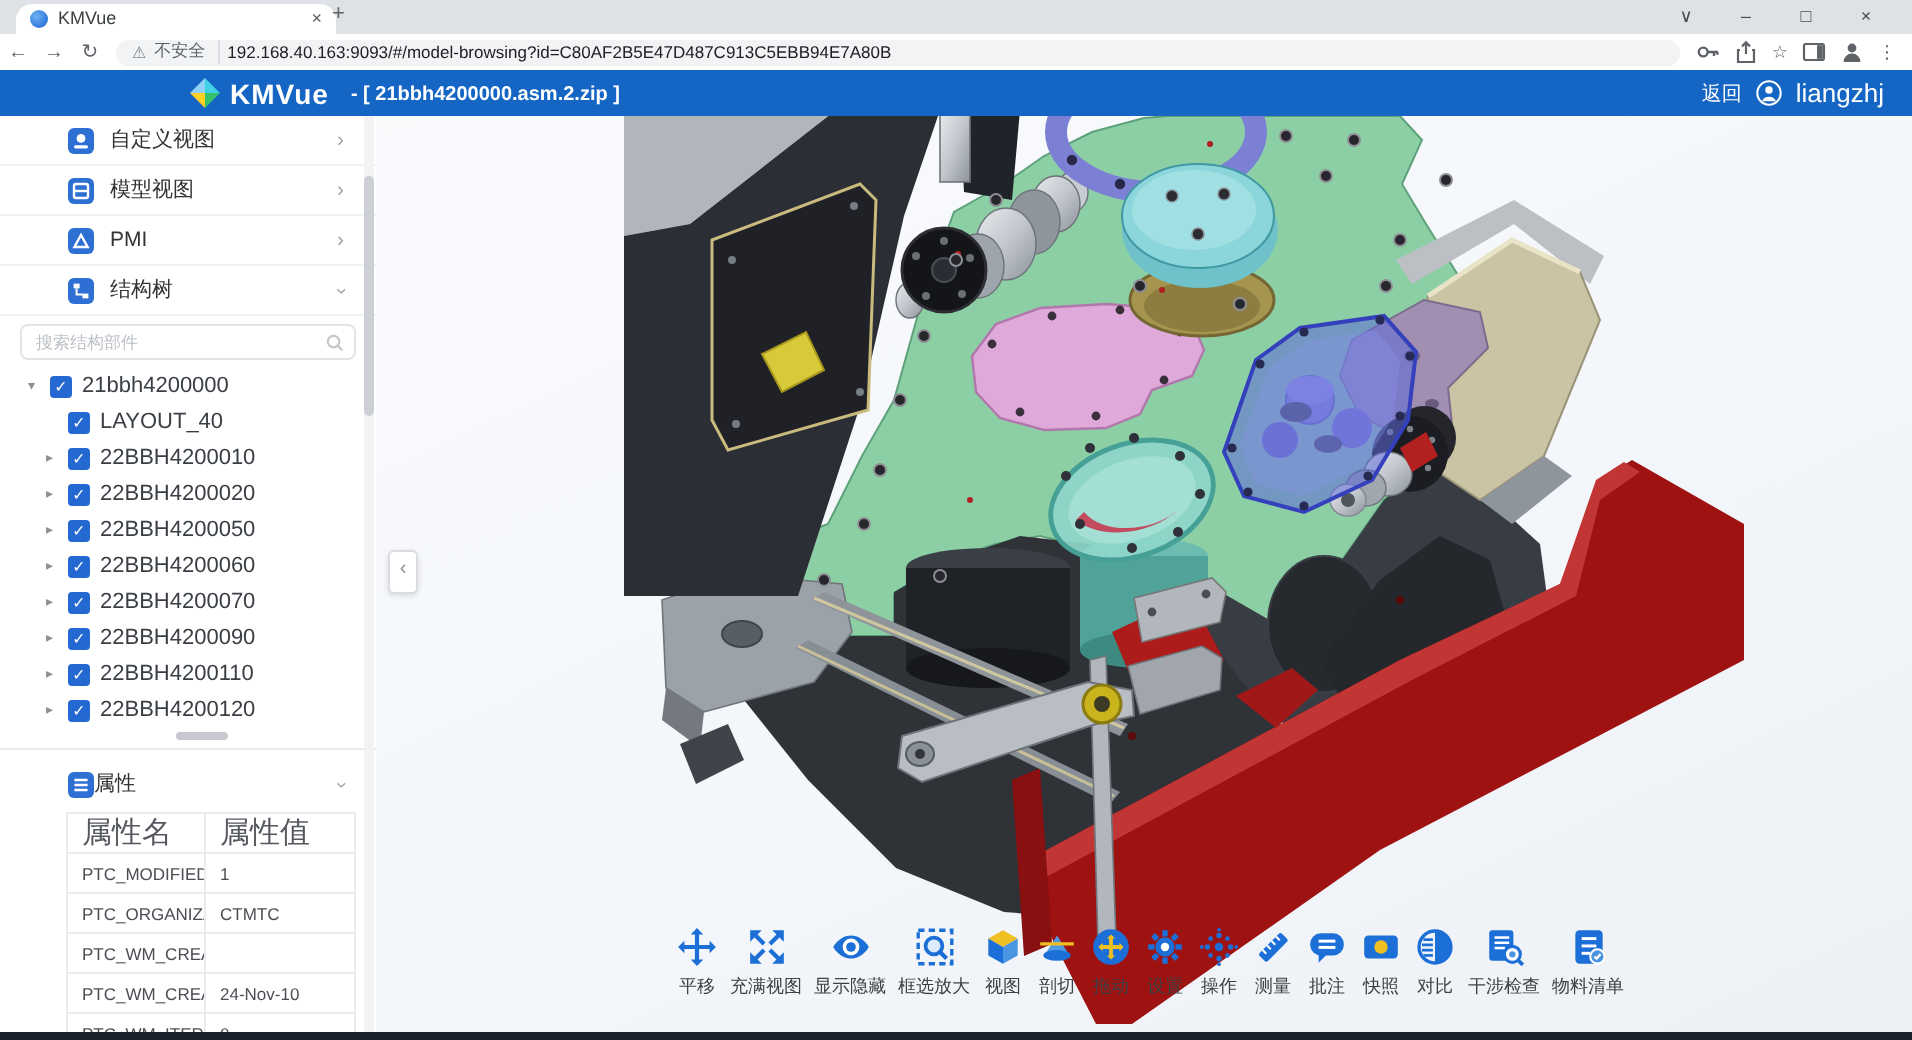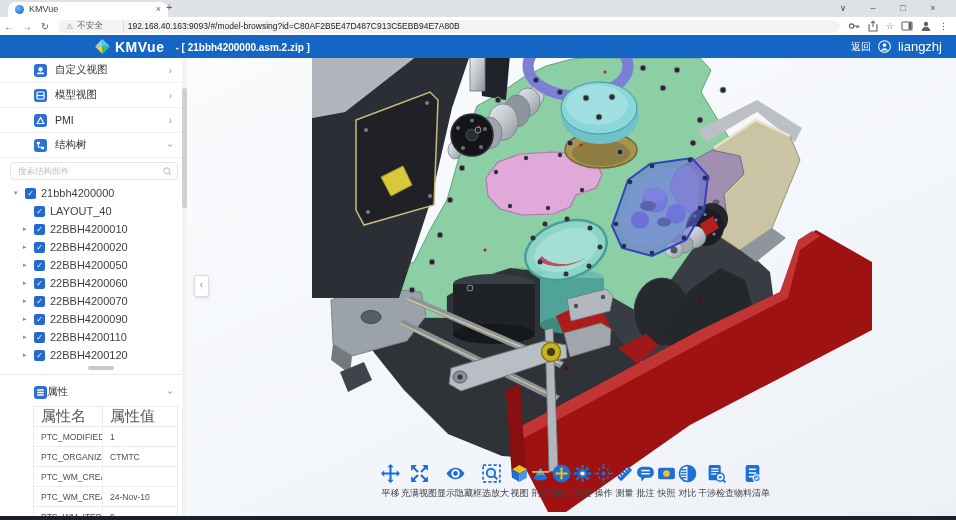--- a/index.html
+++ b/index.html
@@ -18,21 +18,21 @@
   .tab-close{font-size:9px;color:#5f6368;line-height:15px;}
   .newtab{position:absolute;left:166px;top:1px;font-size:11px;color:#5f6368;}
   .wincontrols{position:absolute;right:8px;top:0;height:17px;display:flex;align-items:center;gap:0;}
   .wincontrols span{width:30px;text-align:center;font-size:9px;color:#4a4d52;line-height:17px;}
   .urlbar{position:absolute;top:17px;left:0;right:0;height:18px;background:#fff;
        display:flex;align-items:center;}
   .navbtn{font-size:10px;color:#5f6368;width:18px;text-align:center;flex:none;}
   .urlpill{height:13px;background:#f1f3f4;border-radius:7px;flex:1;margin:0 8px 0 4px;
        display:flex;align-items:center;padding:0 8px;gap:4px;min-width:0;}
   .warn{font-size:8px;color:#80868b;line-height:13px;}
-  .seclabel{font-size:8.5px;color:#5f6368;border-right:1px solid #dadce0;padding-right:20px;}
+  .seclabel{font-size:8.5px;color:#5f6368;border-right:1px solid #dadce0;padding-right:6px;}
   .urltext{font-size:8.5px;color:#202124;white-space:nowrap;overflow:hidden;}
   .chromeicons{display:flex;align-items:center;gap:7px;margin-right:8px;flex:none;}
   .chromeicons .ci{color:#5f6368;font-size:9px;display:inline-flex;align-items:center;}
   
   .appheader{position:absolute;top:35px;left:0;right:0;height:23px;background:#1566c4;
        display:flex;align-items:center;color:#fff;}
   .logo-wrap{display:flex;align-items:center;gap:5px;margin-left:95px;}
   .logo-text{font-size:14px;font-weight:bold;letter-spacing:.5px;}
   .file-title{font-size:10px;font-weight:bold;margin-left:6px;margin-top:2px;}
   .hdr-right{margin-left:auto;display:flex;align-items:center;gap:7px;margin-right:14px;}
@@ -74,21 +74,21 @@
   .vthumb{position:absolute;right:1px;top:30px;width:5px;height:120px;background:#ccd0d4;border-radius:3px;}
   
   .viewer{position:absolute;left:188px;top:58px;right:0;bottom:4px;
       background:linear-gradient(155deg,#fafbfd 0%,#f3f6fa 55%,#edf1f6 100%);overflow:hidden;}
   .model-svg{position:absolute;inset:0;width:100%;height:100%;}
   .collapse-handle{position:absolute;left:6px;top:217px;width:13px;height:20px;background:#fff;
       border:1px solid #dadce2;border-radius:3px;box-shadow:0 1px 3px rgba(0,0,0,.12);
       color:#8a8f95;font-size:10px;line-height:18px;text-align:center;}
   
   .toolbar{position:absolute;left:150px;width:474px;bottom:16px;display:flex;
-      justify-content:center;align-items:flex-end;}
+      justify-content:space-between;align-items:flex-end;}
   .tb-item{display:flex;flex-direction:column;align-items:center;gap:3px;}
   .tb-item svg{width:21px;height:21px;}
   .tb-label{font-size:9px;color:#3f4144;white-space:nowrap;}
   .bottom-edge{position:absolute;left:0;right:0;bottom:0;height:4px;background:#18212c;}
 </style>
 </head>
 <body>
 
 <div class="tabstrip">
   <div class="tab">

